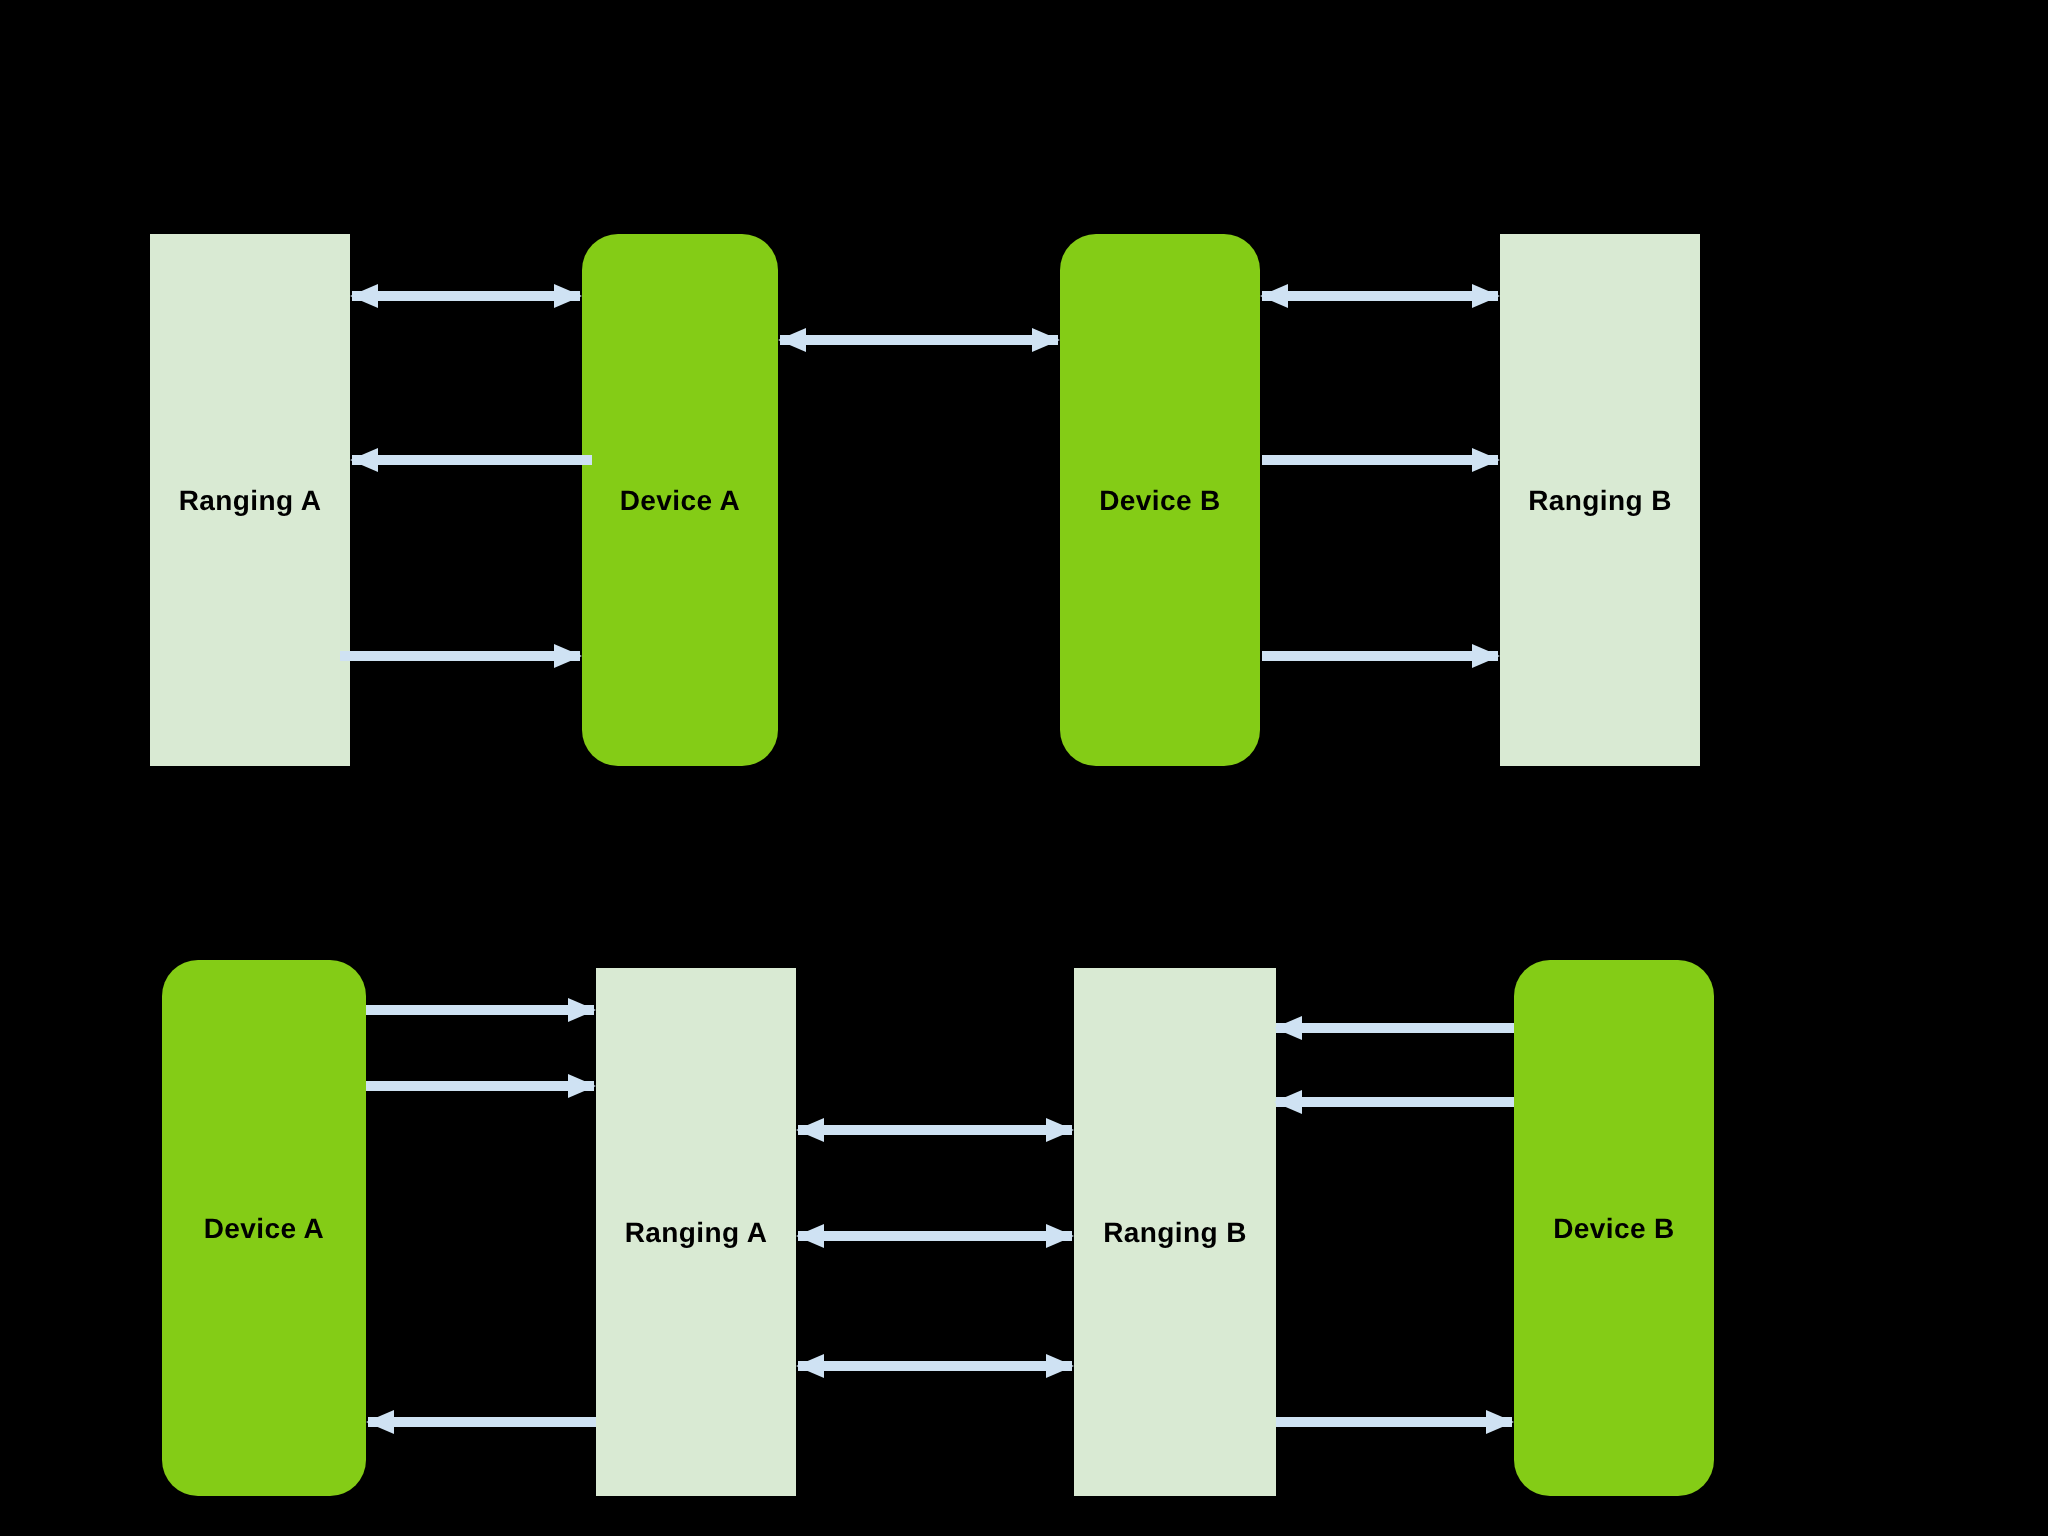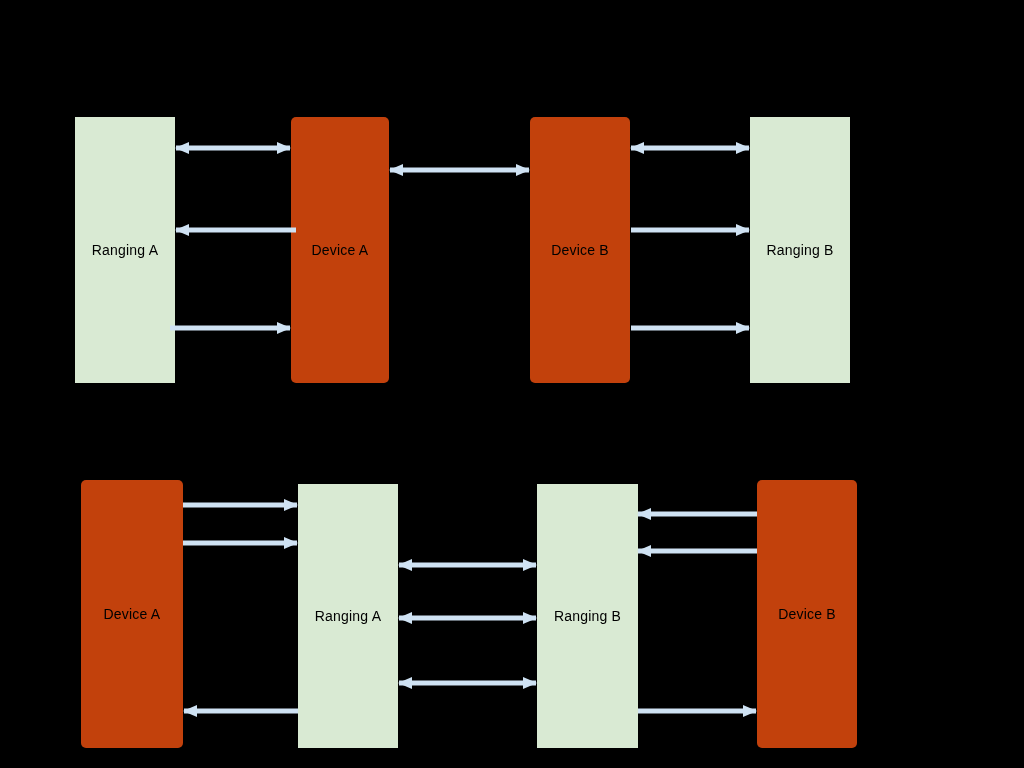--- a/index.html
+++ b/index.html
@@ -16,30 +16,30 @@
     font-family: "Liberation Sans", sans-serif;
   }
   .box {
     position: absolute;
     display: flex;
     align-items: center;
     justify-content: center;
     box-sizing: border-box;
     color: #000000;
     font-size: 14px;
-    font-weight: 400;
+    font-weight: 700;
     letter-spacing: 0.2px;
     text-align: center;
   }
   .box.ranging {
     background: #d9ead3;
   }
   .box.device {
-    background: #c2410c;
-    border-radius: 5px;
+    background: #84cc16;
+    border-radius: 18px;
   }
   
   #ranging-a-top { left: 75px;  top: 117px; width: 100px; height: 266px; }
   #device-a-top  { left: 291px; top: 117px; width: 98px;  height: 266px; }
   #device-b-top  { left: 530px; top: 117px; width: 100px; height: 266px; }
   #ranging-b-top { left: 750px; top: 117px; width: 100px; height: 266px; }
   
   #device-a-bottom  { left: 81px;  top: 480px; width: 102px; height: 268px; }
   #ranging-a-bottom { left: 298px; top: 484px; width: 100px; height: 264px; }
   #ranging-b-bottom { left: 537px; top: 484px; width: 101px; height: 264px; }

